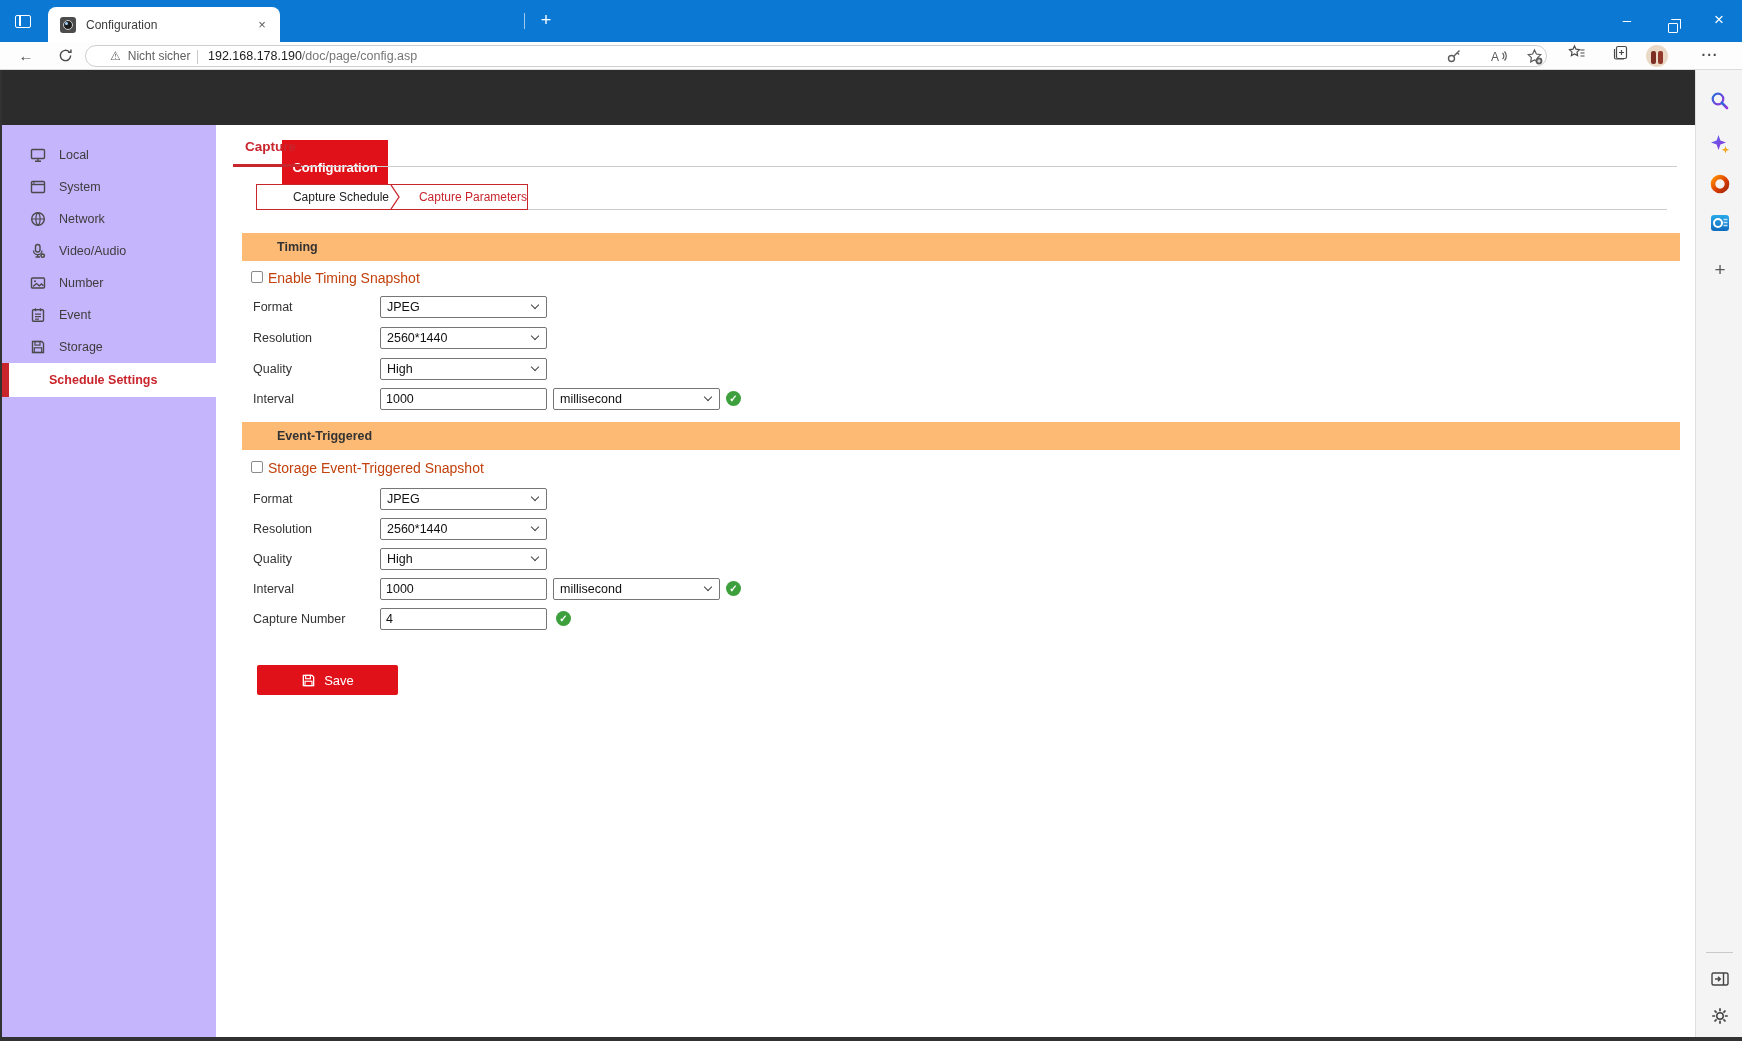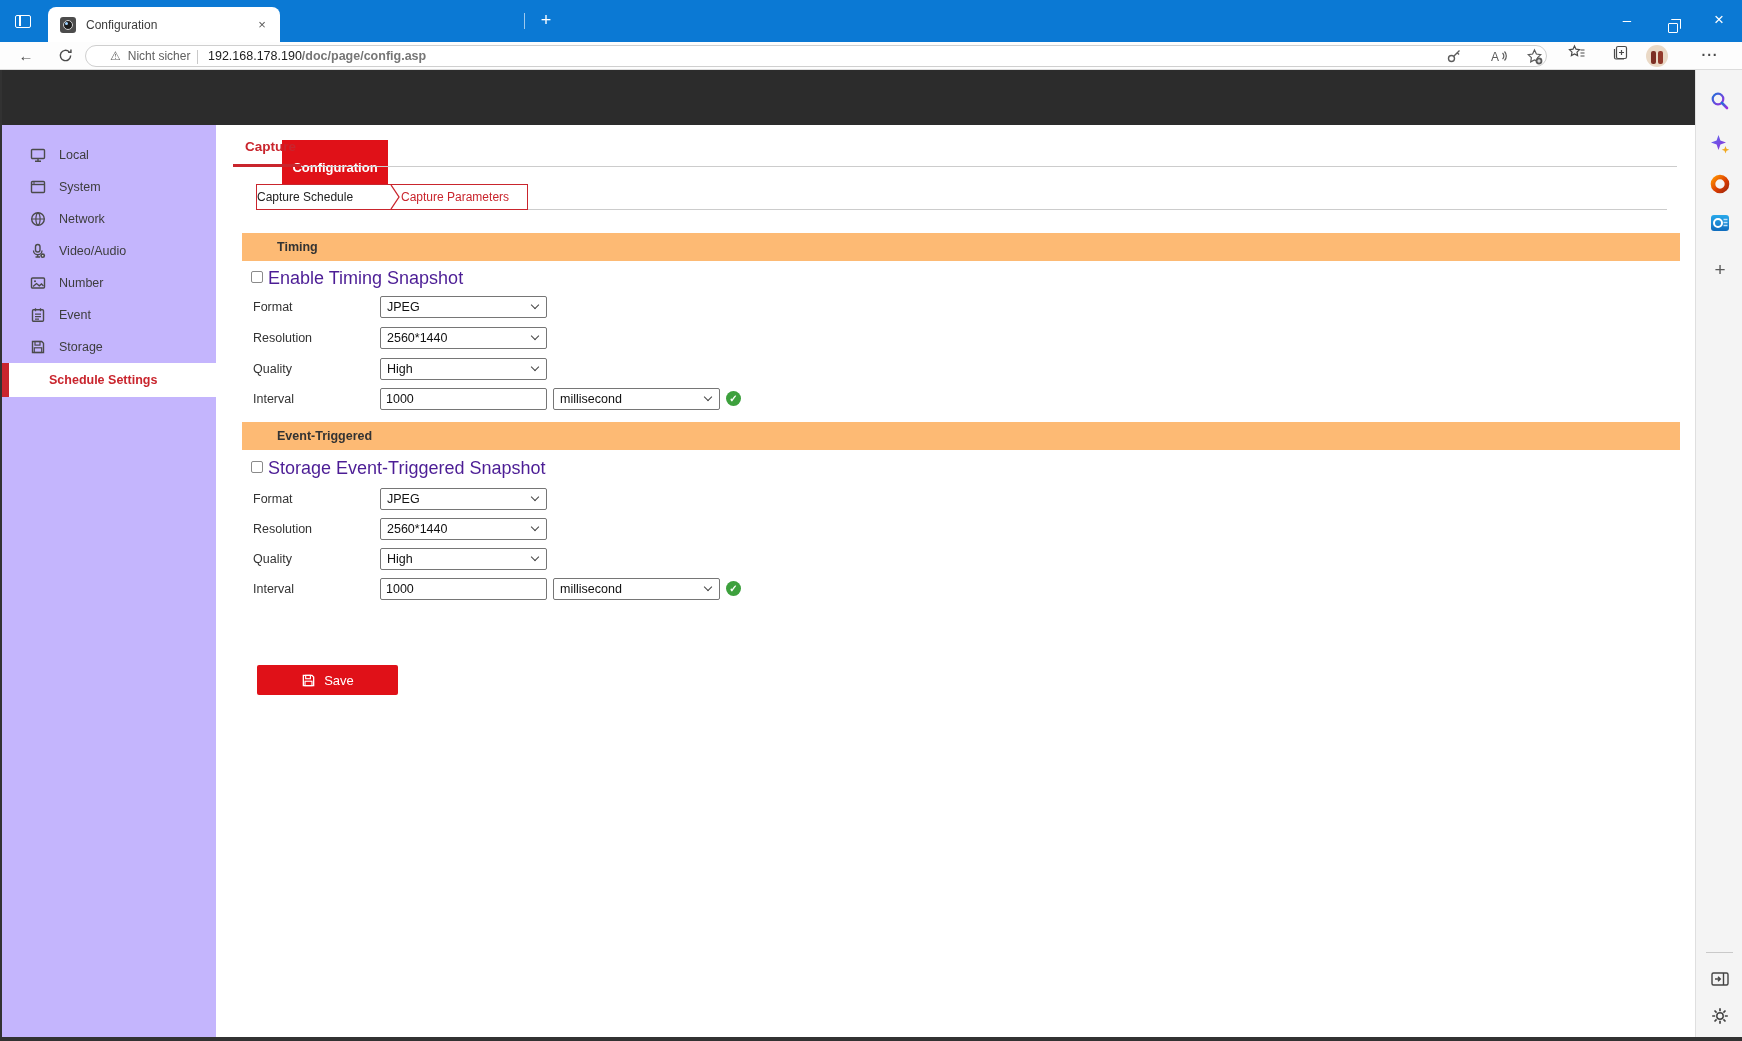--- a/index.html
+++ b/index.html
@@ -37,21 +37,21 @@
 
   
   .toolbar{position:absolute;left:0;top:42px;width:1742px;height:28px;background:#fdfdfd;border-bottom:1px solid #dcdcdc;}
   .nav-ico{position:absolute;top:0;height:28px;width:28px;color:#4a4a4a;font-size:15px;text-align:center;line-height:27px;}
   .ico-back{left:12px;}  .ico-back:after{content:"\2190";}
   .addr{position:absolute;left:85px;top:3px;width:1462px;height:22px;border:1px solid #cfcfcf;border-radius:11px;background:#fff;}
   .warn{position:absolute;left:24px;top:0;height:22px;line-height:21px;font-size:12px;color:#5f5f5f;}
   .warn:before{content:"\26A0";margin-right:7px;font-size:12px;}
   .addr-sep{position:absolute;left:111px;top:4px;width:1px;height:14px;background:#c9c9c9;}
   .url{position:absolute;left:122px;top:0;height:22px;line-height:21px;font-size:12.5px;color:#202020;white-space:nowrap;}
-  .url .path{color:#767676;font-weight:bold;}
+  .url .path{color:#767676;}
   .pill-ico{position:absolute;top:2px;width:20px;height:18px;}
   .tb-right{position:absolute;top:2px;width:24px;height:24px;text-align:center;line-height:22px;color:#4a4a4a;}
   .dots:after{content:"\00B7\00B7\00B7";font-weight:bold;font-size:14px;letter-spacing:1px;}
   .avatar{position:absolute;left:1646px;top:3px;width:22px;height:22px;border-radius:50%;background:#ead9c6;overflow:hidden;}
   .avatar b{position:absolute;top:6px;width:5px;height:13px;border-radius:2px;background:#93392b;}
   .avatar b:first-child{left:5px;background:#7d2f24;}
   .avatar b:last-child{left:12px;}
 
   
   .annke-hdr{position:absolute;left:0;top:70px;width:1695px;height:55px;background:#2c2c2c;}
@@ -67,30 +67,30 @@
   .snav-item{display:flex;align-items:center;height:32px;padding-left:28px;gap:13px;font-size:12.5px;color:#3d3d3d;}
   .snav-item:first-child{margin-top:14px;}
   .snav-active{height:34px;background:#fff;border-left:7px solid #c9252d;display:flex;align-items:center;
                padding-left:40px;color:#c9252d;font-weight:bold;font-size:12.5px;}
 
   
   .pg-title{position:absolute;left:245px;top:139px;font-size:13.5px;font-weight:bold;color:#c9252d;}
   .pg-rule{position:absolute;left:233px;top:166px;width:1444px;height:1px;background:#ccc;}
   .pg-rule-red{position:absolute;left:233px;top:164px;width:68px;height:3px;background:#c9252d;z-index:2;}
   .ptabs{position:absolute;left:256px;top:184px;height:26px;border:1px solid #c9252d;display:flex;background:#fff;z-index:2;}
-  .ptab{line-height:24px;font-size:12px;text-align:left;}
+  .ptab{line-height:24px;font-size:12px;text-align:right;}
   .ptab.t1{width:132px;color:#222;}
   .ptab.t2{width:126px;color:#c9252d;}
   .ptab-chev{width:12px;position:relative;}
   .ptabs-ext{position:absolute;left:516px;top:209px;width:1151px;height:1px;background:#ccc;}
   .secbar{position:absolute;left:242px;width:1438px;height:28px;background:#fdba74;}
   .secbar span{position:absolute;left:35px;line-height:28px;font-size:12.5px;font-weight:bold;color:#333;}
   .cbrow{position:absolute;left:230px;height:14px;}
   .cb{position:absolute;left:21px;top:0;width:12px;height:12px;border:1px solid #8a8a8a;border-radius:2px;background:#fff;}
-  .cblabel{position:absolute;left:38px;top:0;line-height:14px;font-size:18px;color:#4c1d95;white-space:nowrap;}
+  .cblabel{position:absolute;left:38px;top:0;line-height:14px;font-size:14px;color:#c2410c;white-space:nowrap;}
   .frow{position:absolute;left:230px;height:22px;width:1300px;}
   .flabel{position:absolute;left:23px;top:0;line-height:22px;font-size:12.5px;color:#333;white-space:nowrap;}
   .fselect{position:absolute;left:150px;top:0;width:167px;height:22px;border:1px solid #767676;border-radius:2px;background:#fff;}
   .fselect.unit{left:323px;}
   .fvalue{position:absolute;left:6px;top:0;line-height:20px;font-size:12.5px;color:#111;}
   .chev{position:absolute;right:8px;top:5px;width:6px;height:6px;border-right:1.5px solid #444;border-bottom:1.5px solid #444;transform:rotate(45deg);}
   .finput{position:absolute;left:150px;top:0;width:167px;height:22px;border:1px solid #767676;border-radius:2px;
           font-family:"Liberation Sans",sans-serif;font-size:12.5px;color:#111;padding:0 5px;outline:none;}
   .vcheck{position:absolute;top:3px;width:15px;height:15px;border-radius:50%;background:#3da03d;color:#fff;
           font-size:10px;line-height:15px;text-align:center;font-weight:bold;}
@@ -338,20 +338,25 @@
   </div>
   <div class="frow" style="top:578px;">
     <span class="flabel">Interval</span>
     <input class="finput" value="1000" style="">
     <div class="fselect unit">
         <span class="fvalue">millisecond</span>
         <i class="chev"></i>
       </div>
     <span class="vcheck" style="left:496px;"></span>
   </div>
+  <div class="frow" style="top:608px;">
+    <span class="flabel">Capture Number</span>
+    <input class="finput" value="4" style="">
+    <span class="vcheck" style="left:326px;"></span>
+  </div>
 
   <div class="save-btn">
     <svg width="15" height="15" viewBox="0 0 16 16">
         <path d="M2.5 2.5h9.2l1.8 1.8v9.2H2.5z" fill="none" stroke="#fff" stroke-width="1.4"></path>
         <rect x="5" y="2.5" width="5" height="3.6" fill="none" stroke="#fff" stroke-width="1.2"></rect>
         <rect x="4.3" y="8.8" width="7.4" height="4.7" fill="none" stroke="#fff" stroke-width="1.2"></rect>
       </svg>
     <span>Save</span>
   </div>
 

